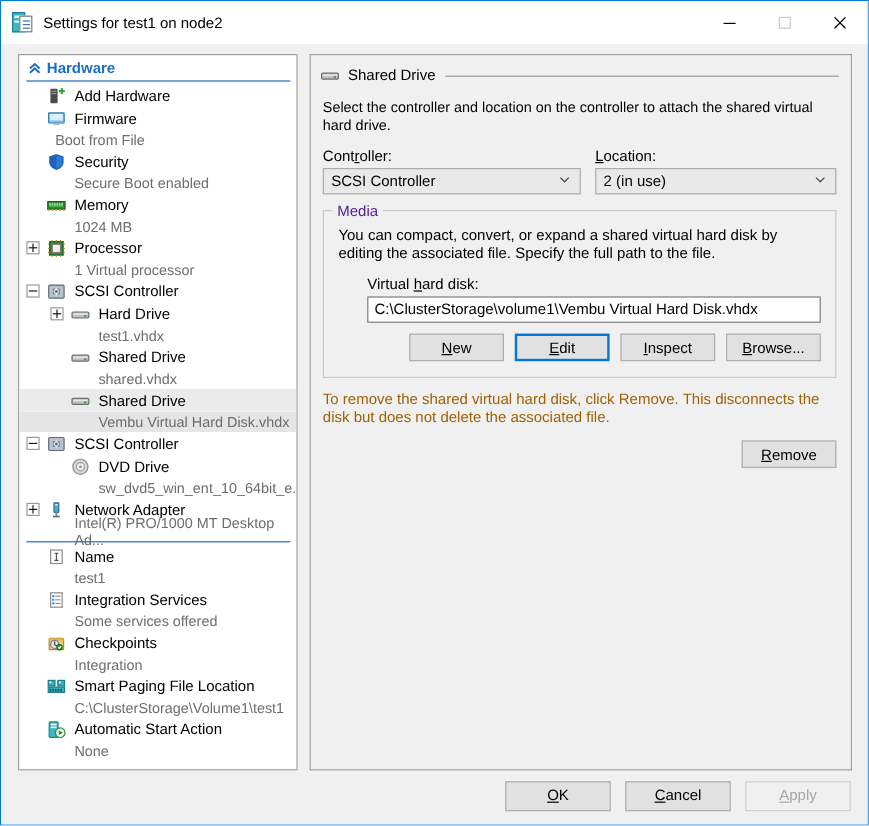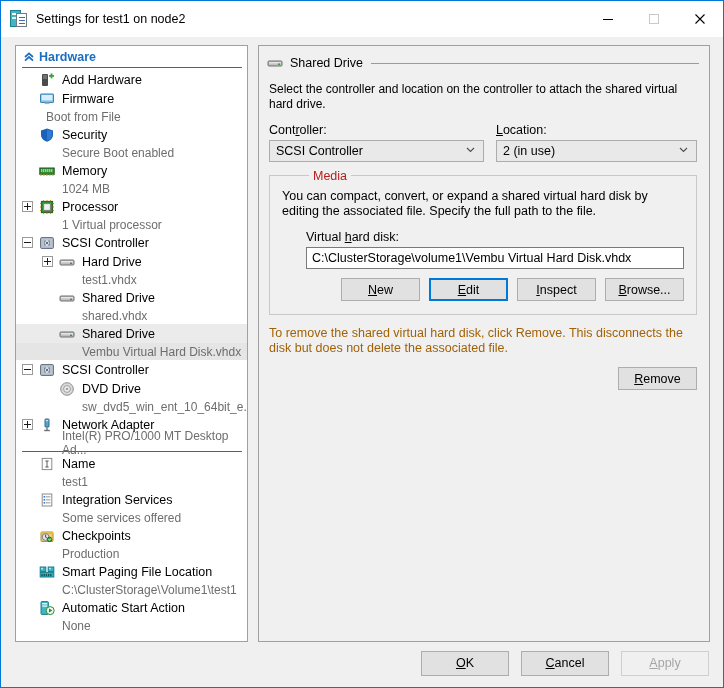--- a/index.html
+++ b/index.html
@@ -215,22 +215,21 @@
     border: 1px solid #c8c8c8;
     position: relative;
     padding: 13px 12px 13px 12px;
   }
   .gb-legend {
     position: absolute;
     top: -7px; left: 7px;
     background: #f0f0f0;
     padding: 0 4px;
     font-size: 12.5px;
-    color: #b91c1c;
-    margin-left: 32px;
+    color: #4c1d95;
   }
   .gb-desc { font-size: 12.5px; color: #000; line-height: 15px; }
   .vhd-label { font-size: 12.5px; color: #000; margin: 11px 0 3px 24px; }
   .vhd-input {
     margin-left: 24px;
     height: 22px;
     background: #ffffff;
     border: 1px solid #7a7a7a;
     box-sizing: border-box;
     display: flex; align-items: center;
@@ -565,21 +564,21 @@
               <rect x="2" y="4" width="12" height="2" fill="#e0b94f"></rect>
               <circle cx="6.6" cy="9" r="3.4" fill="#dfe3e6" stroke="#7a8187"></circle>
               <path d="M6.6 6.6 v2.6 l1.9 1.1" stroke="#3a3f44" stroke-width="0.9" fill="none"></path>
               <circle cx="10.6" cy="11.4" r="2.2" fill="#3da53d" stroke="#226b22"></circle>
               <path d="M9.6 11.4 l0.8 0.9 l1.6 -1.8" stroke="#fff" stroke-width="0.9" fill="none"></path>
             </svg>
           </span>
           <span style="width:7px;flex:0 0 auto"></span>
           <span class="t-label">Checkpoints</span>
         </div>
-        <div class="t-sub" style="padding-left: 46px;">Production</div>
+        <div class="t-sub" style="padding-left: 46px;">Integration</div>
         <div class="t-row">
           <span class="exp-space"></span>
           <span style="width:6px;flex:0 0 auto"></span>
           <span class="ico">
             <svg width="16" height="16" viewBox="0 0 16 16">
               <rect x="1.2" y="3" width="5.6" height="4.6" fill="#2fb5c4" stroke="#1a7c88"></rect>
               <rect x="9.2" y="3" width="5.6" height="4.6" fill="#2fb5c4" stroke="#1a7c88"></rect>
               <rect x="2.2" y="3.8" width="1.6" height="1.6" fill="#d8f5f8"></rect>
               <rect x="10.2" y="3.8" width="1.6" height="1.6" fill="#d8f5f8"></rect>
               <rect x="1.2" y="8.6" width="13.6" height="4.4" fill="#2fb5c4" stroke="#1a7c88"></rect>

